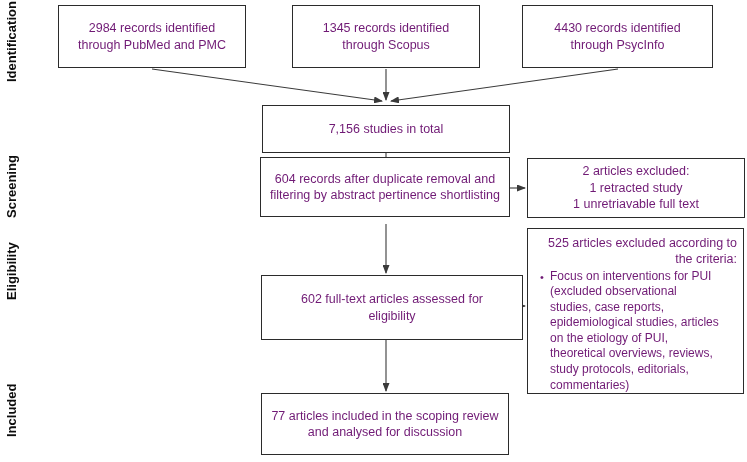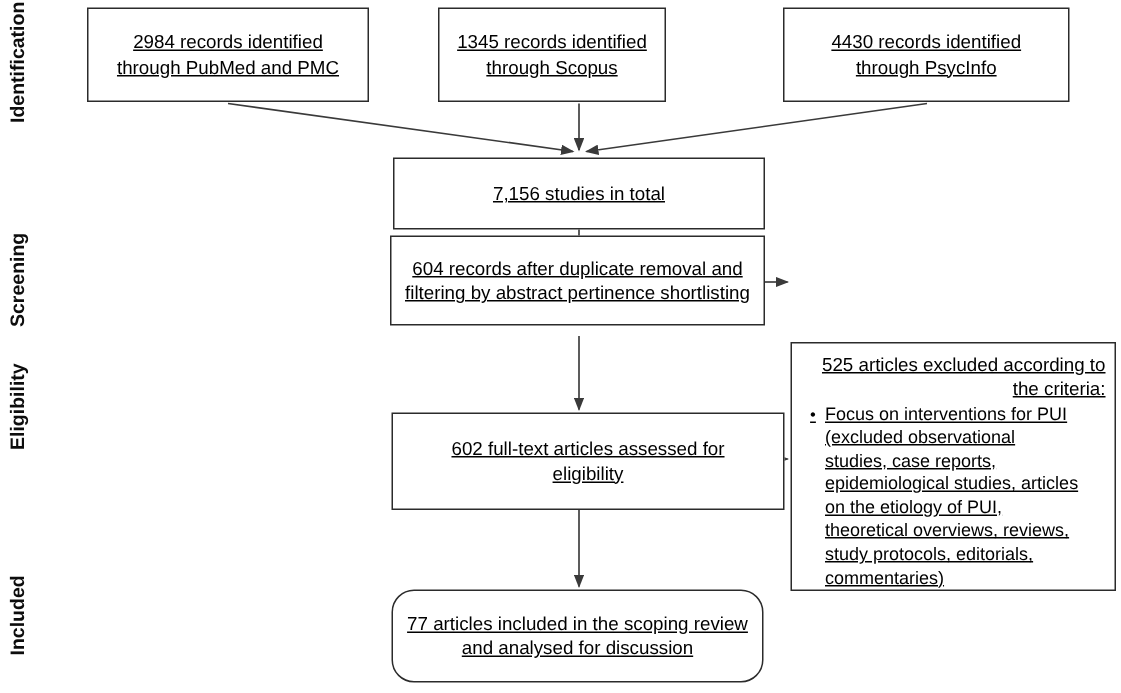--- a/index.html
+++ b/index.html
@@ -29,26 +29,25 @@
     letter-spacing: 0px;
   }
   .node {
     position: absolute;
     box-sizing: border-box;
     border: 1.2px solid #2b2b2b;
     background: #ffffff;
     display: flex;
     align-items: center;
     justify-content: center;
-    color: #000000;
+    color: #701a75;
     font-size: 12.5px;
     line-height: 1.32;
     text-align: center;
     padding: 2px 6px;
-    text-decoration: underline;
   }
   .node .txt {
     display: block;
     width: 100%;
     white-space: pre-line;
   }
   .node.bulleted {
     align-items: flex-start;
     padding-top: 6px;
   }
@@ -121,39 +120,44 @@
     <line x1="510" y1="306" x2="525" y2="306" stroke="#3a3a3a" stroke-width="1.1" marker-end="url(#arrowhead)"></line>
 
     <line x1="386" y1="340" x2="386" y2="391" stroke="#3a3a3a" stroke-width="1.1" marker-end="url(#arrowhead)"></line>
   </svg>
 
   <div class="node" style="left:58px; top:5px; width:188px; height:63px;">
     <span class="txt">2984 records identified
 through PubMed and PMC</span>
   </div>
 
-  <div class="node" style="left:292px; top:5px; width:152px; height:63px;">
+  <div class="node" style="left:292px; top:5px; width:188px; height:63px;">
     <span class="txt">1345 records identified
 through Scopus</span>
   </div>
 
   <div class="node" style="left:522px; top:5px; width:191px; height:63px;">
     <span class="txt">4430 records identified
 through PsycInfo</span>
   </div>
 
   <div class="node" style="left:262px; top:105px; width:248px; height:48px;">
     <span class="txt">7,156 studies in total</span>
   </div>
 
   <div class="node" style="left:260px; top:157px; width:250px; height:60px;">
     <span class="txt">604 records after duplicate removal and
 filtering by abstract pertinence shortlisting</span>
   </div>
 
+  <div class="node" style="left:527px; top:158px; width:218px; height:60px;">
+    <span class="txt">2 articles excluded:
+1 retracted study
+1 unretriavable full text</span>
+  </div>
 
   <div class="node" style="left:261px; top:275px; width:262px; height:65px;">
     <span class="txt">602 full-text articles assessed for
 eligibility</span>
   </div>
 
   <div class="node bulleted" style="left:527px; top:228px; width:217px; height:166px;">
     <div style="width:100%;">
       <span class="crit-head">525 articles excluded according to
 the criteria:</span>
@@ -164,18 +168,18 @@
 studies, case reports,
 epidemiological studies, articles
 on the etiology of PUI,
 theoretical overviews, reviews,
 study protocols, editorials,
 commentaries)</span>
       </div>
     </div>
   </div>
 
-  <div class="node" style="left:261px; top:393px; width:248px; height:62px;border-radius:15px;">
+  <div class="node" style="left:261px; top:393px; width:248px; height:62px;">
     <span class="txt">77 articles included in the scoping review
 and analysed for discussion</span>
   </div>
 
 </div>
 
 </body></html>

